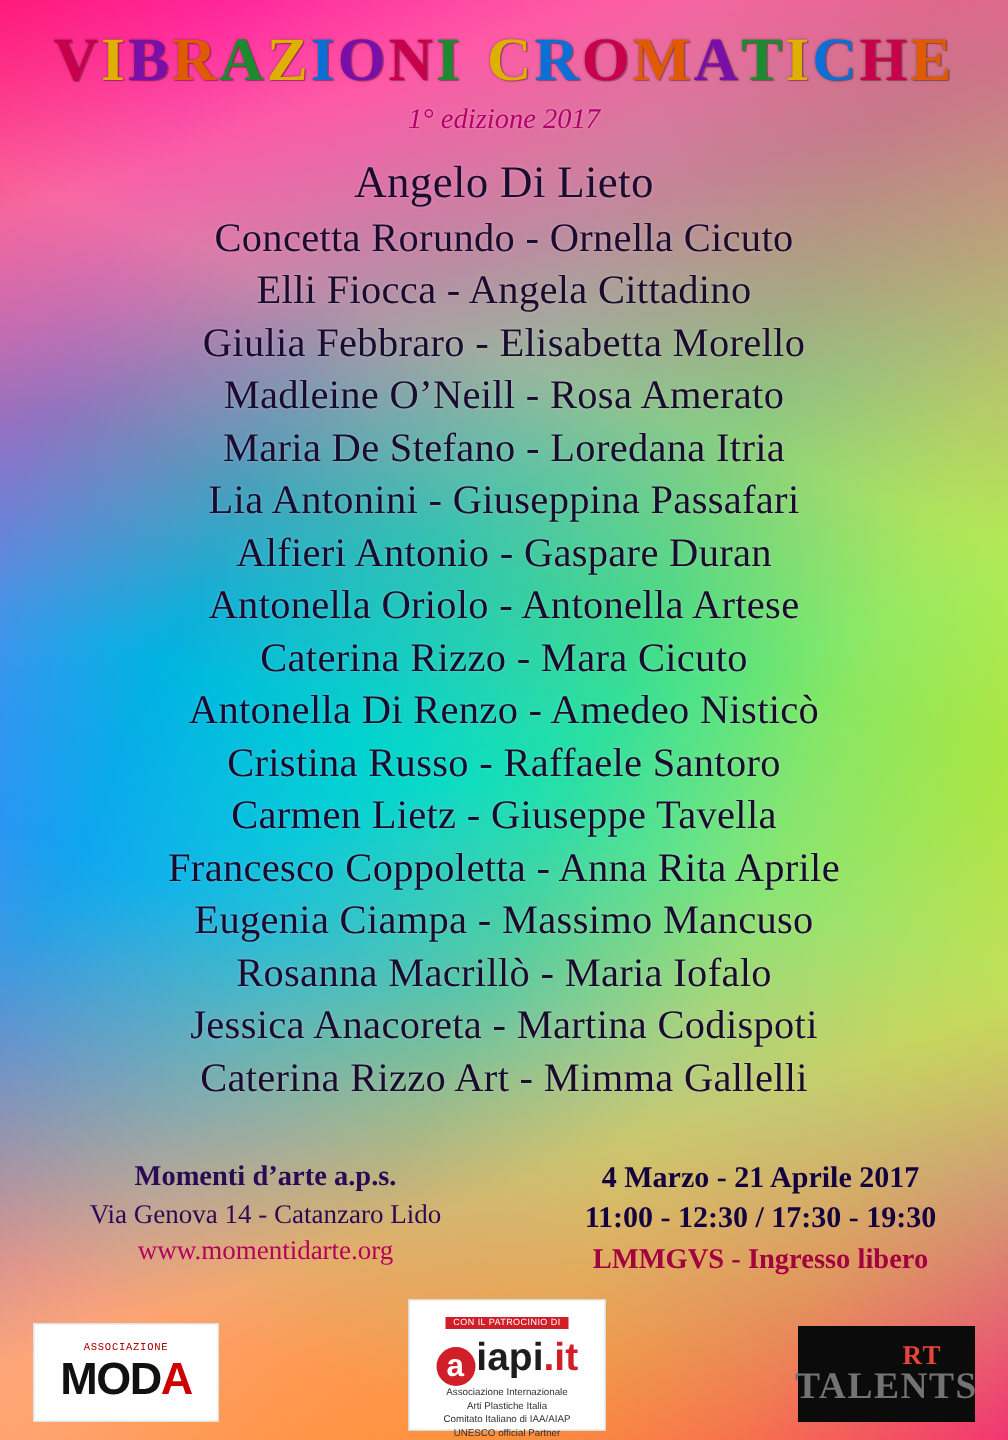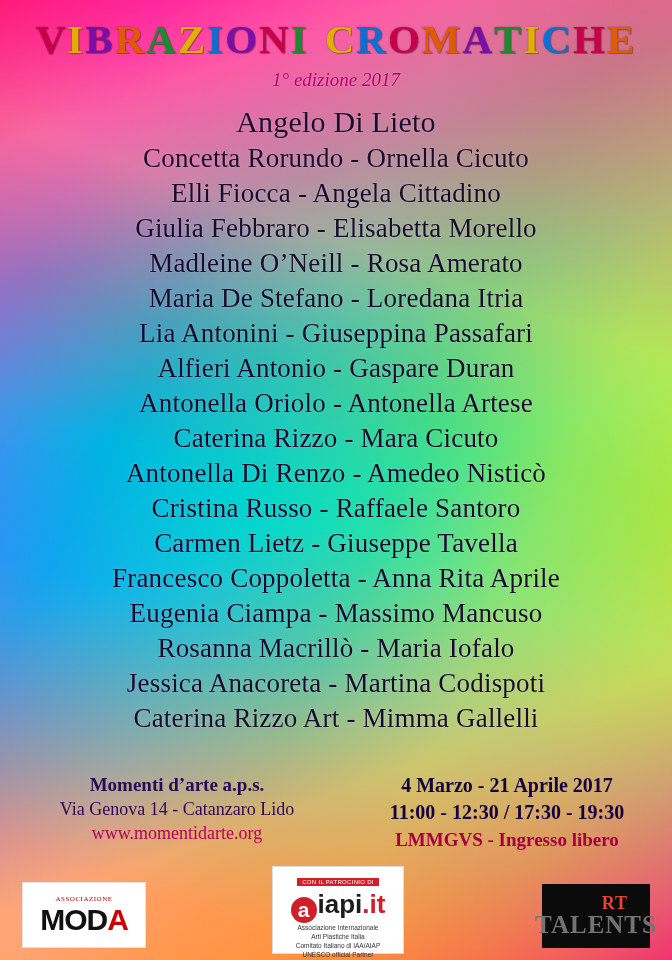--- a/index.html
+++ b/index.html
@@ -190,20 +190,21 @@
     flex-direction: column;
     align-items: center;
     justify-content: center;
     border: 1px solid #e2e2e2;
   }
   .logo-moda .moda-top {
     font-size: 7px;
     color: #b00000;
     letter-spacing: 0.5px;
     line-height: 9px;
+    font-family: Liberation Mono, monospace;
   }
   .logo-moda .moda-main {
     font-family: "Liberation Sans", sans-serif;
     font-weight: bold;
     font-size: 30px;
     color: #111;
     letter-spacing: -1px;
     line-height: 32px;
   }
   .logo-moda .moda-main .red { color: #cc0000; }
@@ -255,21 +256,21 @@
     font-family: "Liberation Sans", sans-serif;
     font-size: 6.5px;
     color: #333;
     line-height: 9px;
   }
 
   .logo-talents {
     position: absolute;
     right: 22px;
     bottom: 12px;
-    width: 108px;
+    width: 118px;
     height: 64px;
     background: #0b0b0b;
     display: flex;
     flex-direction: column;
     align-items: center;
     justify-content: center;
   }
   .talents-rt {
     font-family: "Liberation Serif", serif;
     font-weight: bold;

